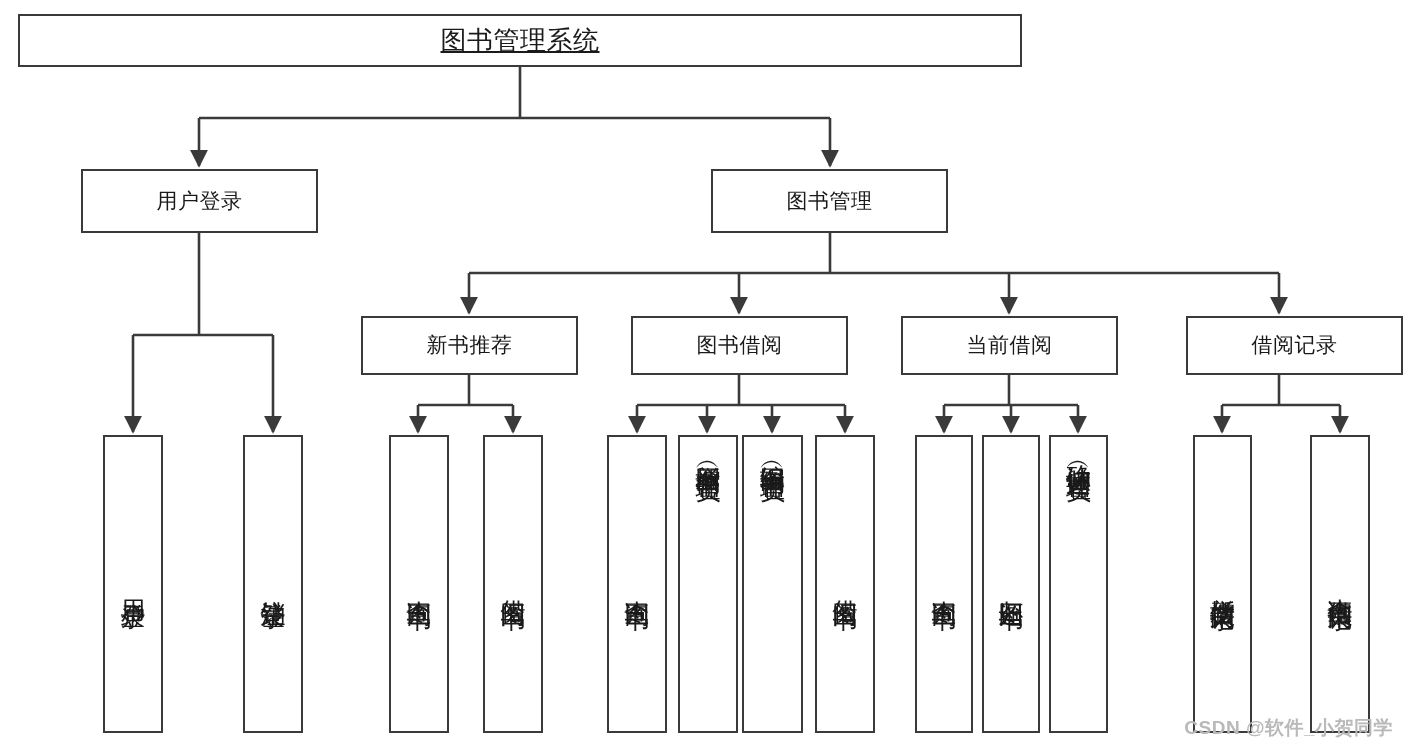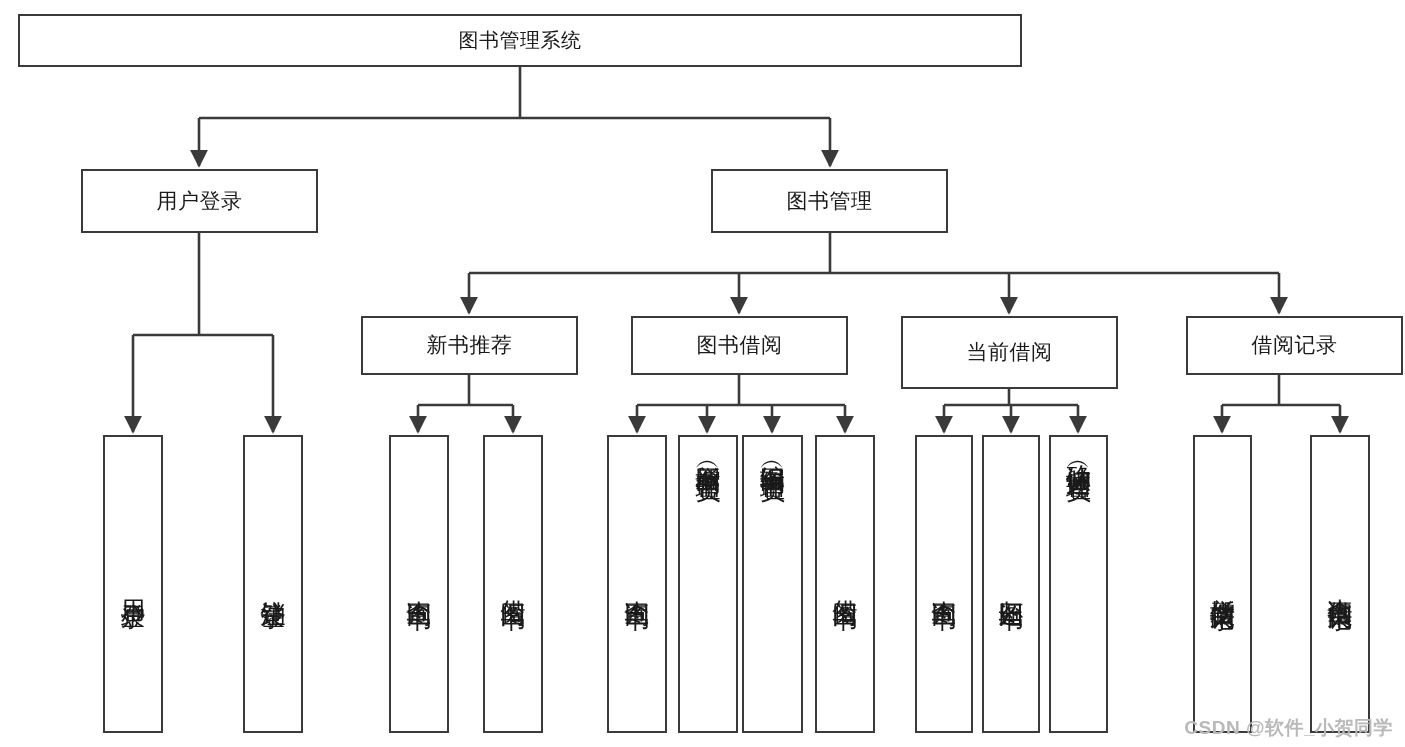--- a/index.html
+++ b/index.html
@@ -37,22 +37,23 @@
   .node .label {
     text-align: center;
     line-height: 1.18;
     white-space: nowrap;
   }
   .node.horizontal .label {
     font-size: 21px;
     letter-spacing: 0.5px;
   }
   .node.root .label {
-    font-size: 20px;
+    font-size: 26px;
     letter-spacing: 0.5px;
+    text-decoration: underline;
   }
   .node.vertical {
     align-items: flex-start;
     padding-top: 8px;
   }
   .node.vertical .label {
     writing-mode: vertical-rl;
     text-orientation: upright;
     font-size: 25px;
     letter-spacing: 2px;
@@ -140,21 +141,21 @@
   <div class="node horizontal" style="left:711px; top:169px; width:237px; height:64px;">
     <span class="label">图书管理</span>
   </div>
 
   <div class="node horizontal" style="left:361px; top:316px; width:217px; height:59px;">
     <span class="label">新书推荐</span>
   </div>
   <div class="node horizontal" style="left:631px; top:316px; width:217px; height:59px;">
     <span class="label">图书借阅</span>
   </div>
-  <div class="node horizontal" style="left:901px; top:316px; width:217px; height:73px;">
+  <div class="node horizontal" style="left:901px; top:316px; width:217px; height:59px;">
     <span class="label">当前借阅</span>
   </div>
   <div class="node horizontal" style="left:1171px; top:316px; width:217px; height:59px;margin-left:15px;">
     <span class="label">借阅记录</span>
   </div>
 
   <div class="node vertical centered" style="left:103px; top:435px; width:60px; height:298px;">
     <span class="label">用户登录</span>
   </div>
   <div class="node vertical centered" style="left:243px; top:435px; width:60px; height:298px;">

